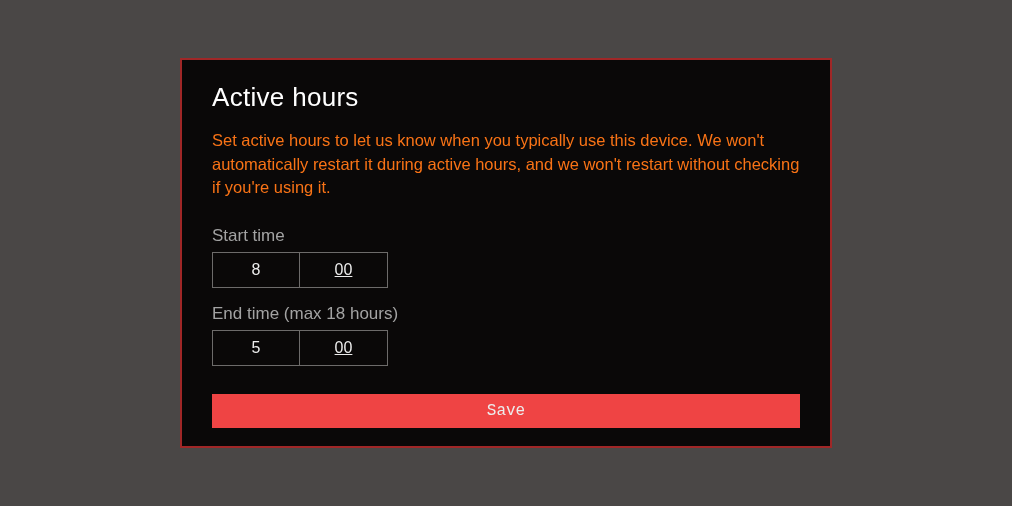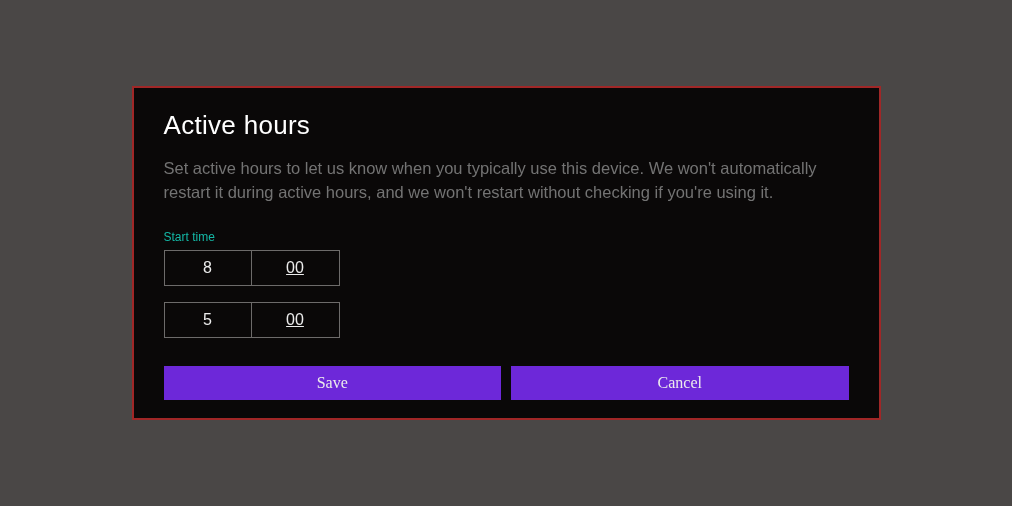--- a/index.html
+++ b/index.html
@@ -11,41 +11,41 @@
       width: 1012px;
       height: 506px;
       background: #4a4746;
       font-family: 'Segoe UI', Tahoma, sans-serif;
       display: flex;
       align-items: center;
       justify-content: center;
       color: #fff;
     }
     .dialog {
-      width: 749px;
+      width: 652px;
       background: #0a0808;
       border: 2px solid #a02727;
       padding: 22px 30px 18px 30px;
     }
     .title {
       font-size: 26px;
       font-weight: 400;
       margin-bottom: 16px;
       letter-spacing: 0.3px;
     }
     .description {
       font-size: 16.5px;
       line-height: 1.44;
       margin-bottom: 26px;
-      color: #737373;
+      color: #f97316;
     }
     .field-label {
-      font-size: 12px;
+      font-size: 17px;
       margin-bottom: 6px;
-      color: #14b8a6;
+      color: #a3a3a3;
     }
     .time-row {
       display: flex;
       margin-bottom: 16px;
     }
     .time-cell {
       width: 88px;
       height: 36px;
       border: 1px solid #6d6b6a;
       display: flex;
@@ -61,46 +61,46 @@
       text-decoration: underline;
     }
     .btn-row {
       display: flex;
       gap: 10px;
       margin-top: 28px;
     }
     .btn {
       flex: 1;
       height: 34px;
-      background: #6d28d9;
+      background: #ef4444;
       border: none;
       color: #ececec;
       font-size: 16px;
-      font-family: Liberation Serif, serif;
+      font-family: Liberation Mono, monospace;
       cursor: pointer;
       display: flex;
       align-items: center;
       justify-content: center;
     }
   </style>
 </head>
 <body>
 
 <div class="dialog">
   <h1 class="title">Active hours</h1>
   <p class="description">Set active hours to let us know when you typically use this device. We won't automatically restart it during active hours, and we won't restart without checking if you're using it.</p>
 
   <div class="field-label">Start time</div>
   <div class="time-row">
     <div class="time-cell">8</div>
     <div class="time-cell">00</div>
   </div>
 
+  <div class="field-label">End time (max 18 hours)</div>
   <div class="time-row">
     <div class="time-cell">5</div>
     <div class="time-cell">00</div>
   </div>
 
   <div class="btn-row">
     <button class="btn">Save</button>
-    <button class="btn">Cancel</button>
   </div>
 </div>
 
 </body></html>

